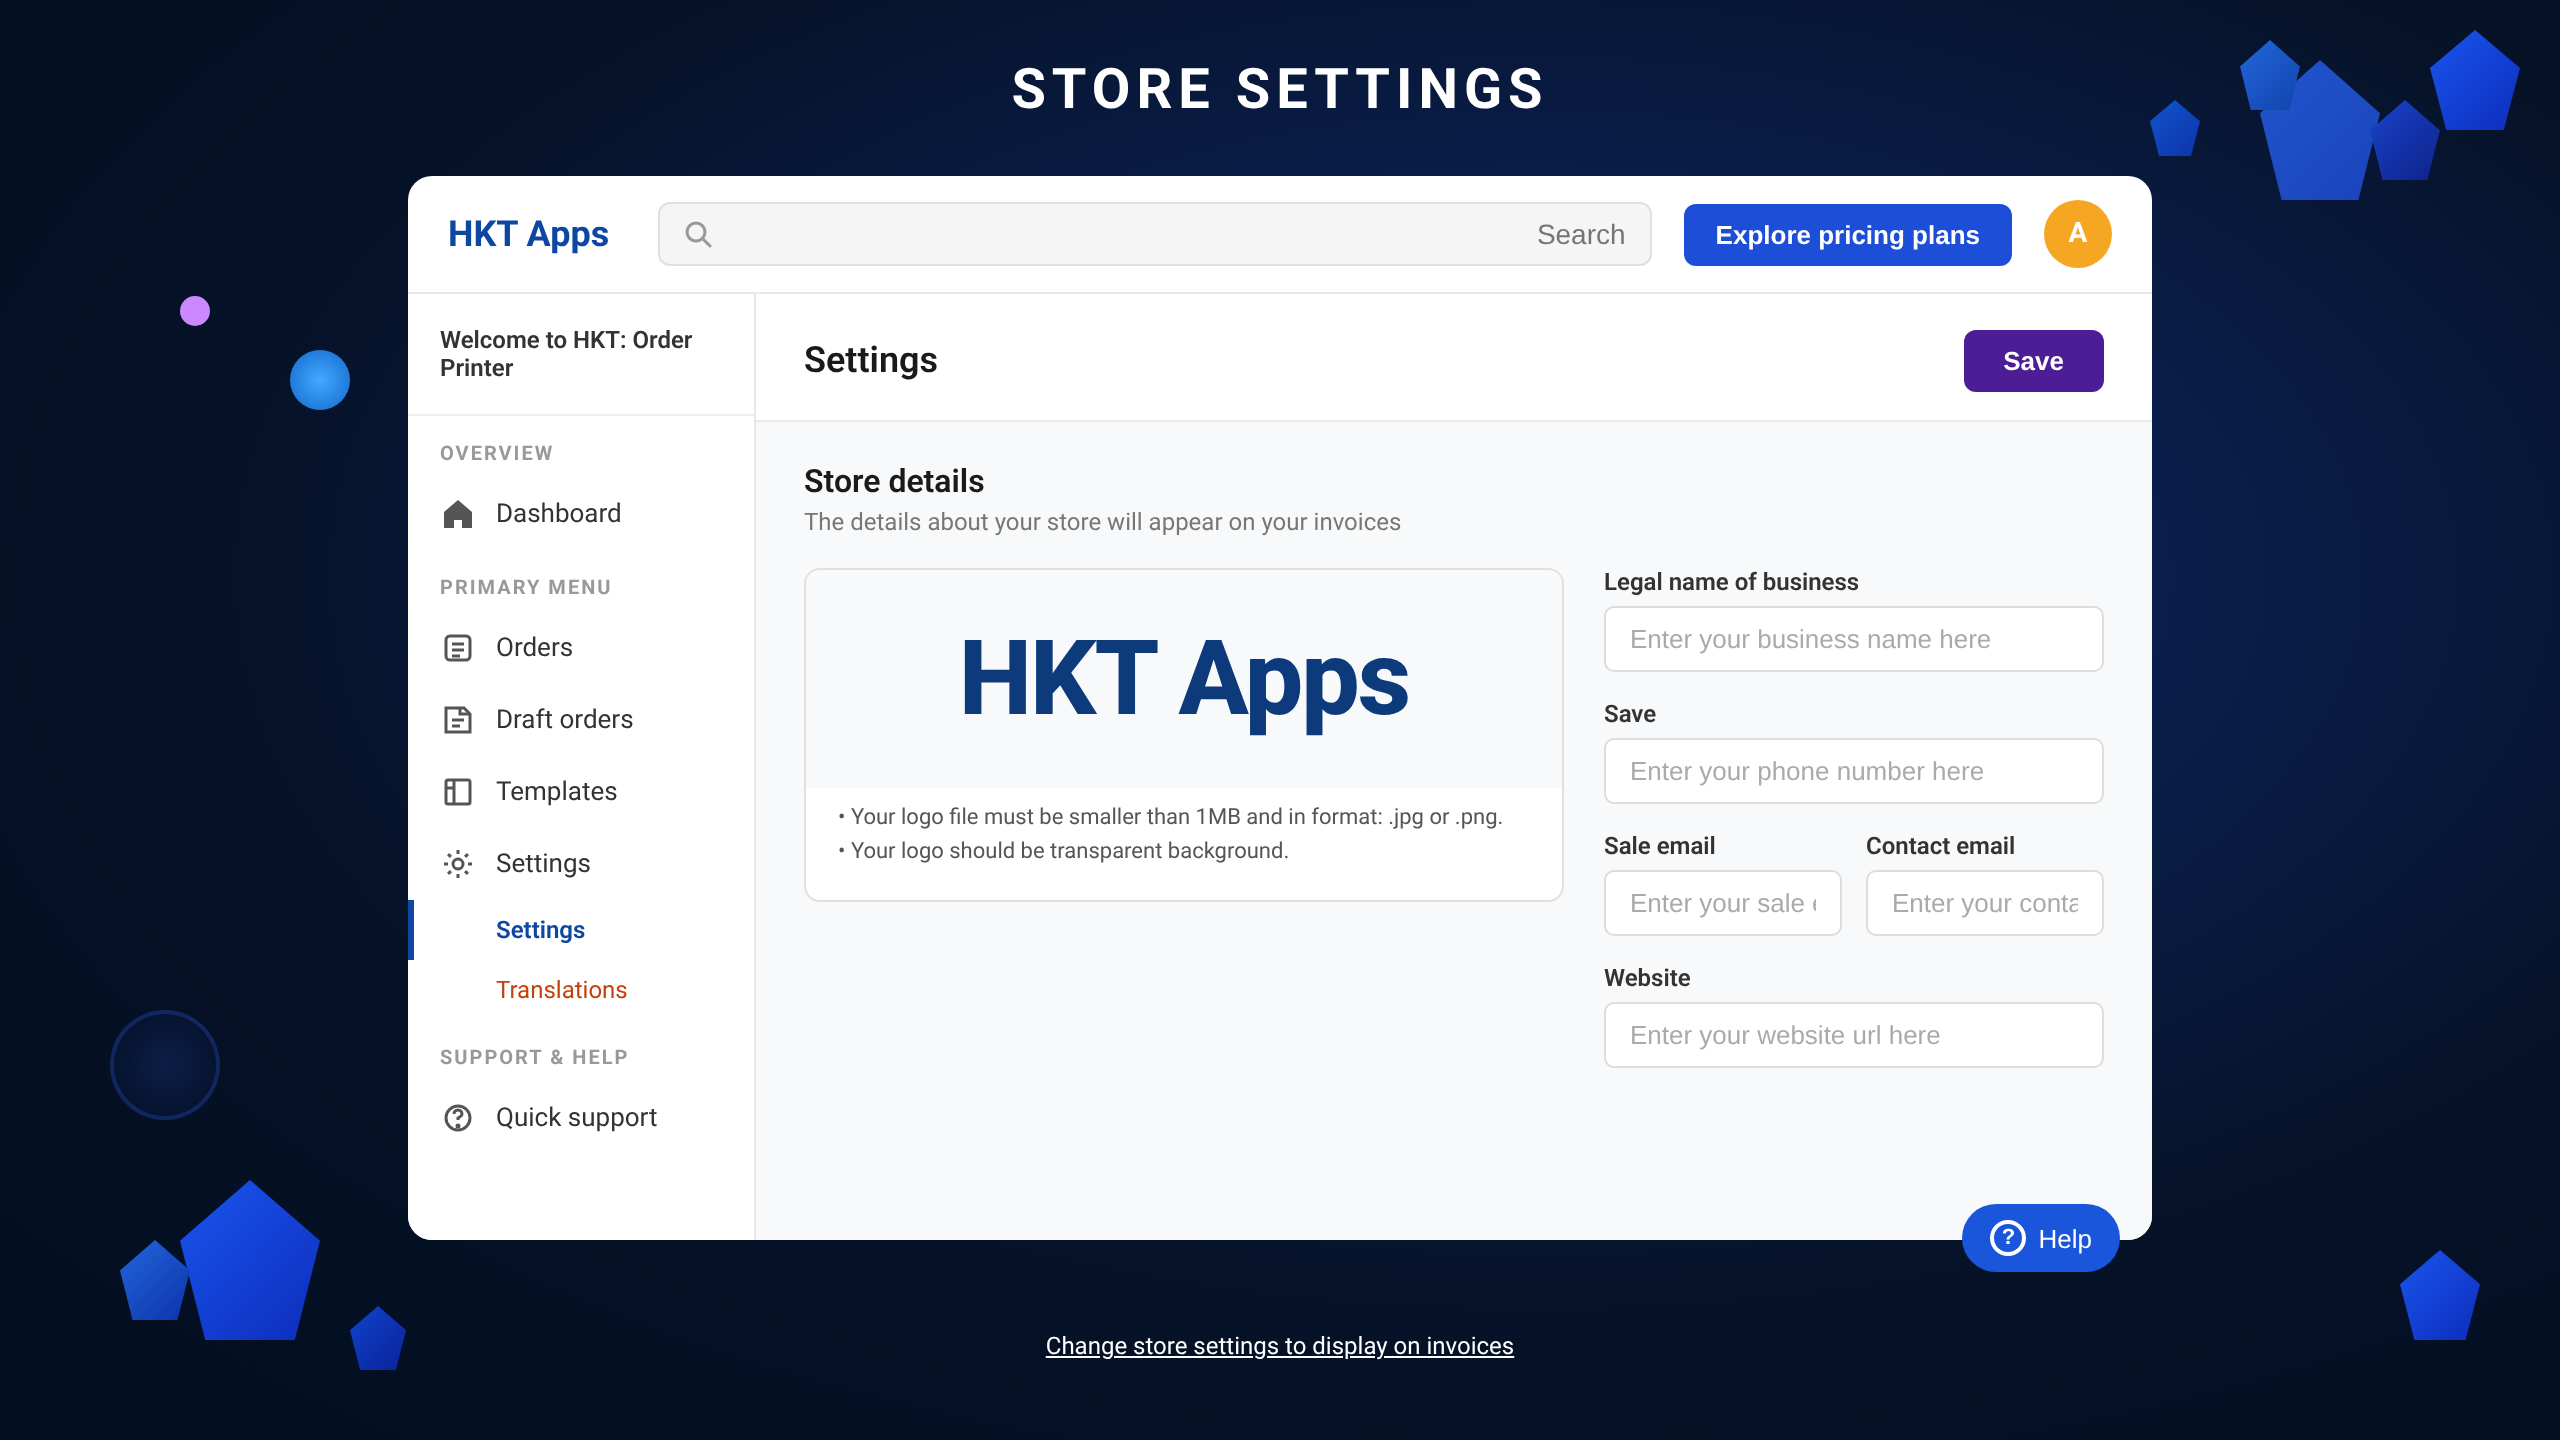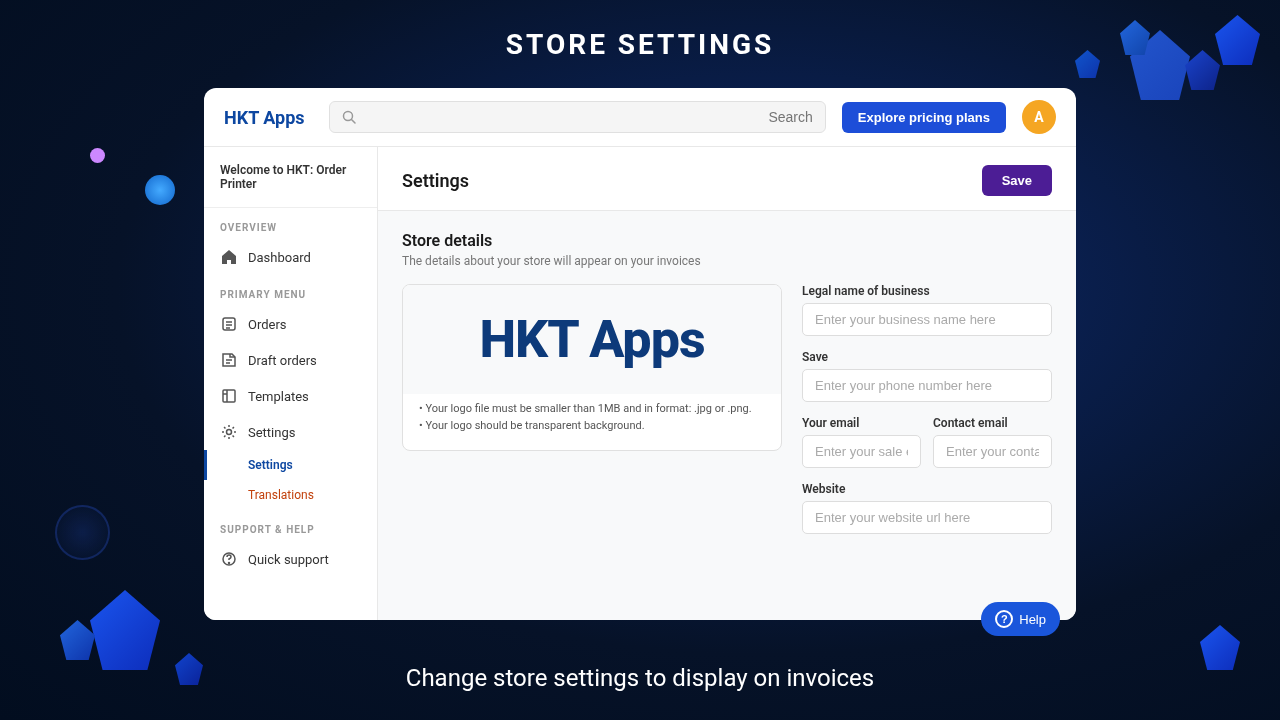--- a/index.html
+++ b/index.html
@@ -132,27 +132,28 @@
       color: #ffffff;
       font-size: 28px;
       font-weight: 700;
       letter-spacing: 3px;
       text-transform: uppercase;
     }
 
     
     .page-subtitle {
       position: absolute;
-      bottom: 28px;
+      bottom: 40px;
       left: 50%;
       transform: translateX(-50%);
       color: #ffffff;
-      font-size: 24px;
+      font-size: 12px;
       font-weight: 400;
       white-space: nowrap;
+      text-decoration: underline;
     }
 
     
     .app-window {
       position: absolute;
       top: 88px;
       left: 204px;
       width: 872px;
       height: 532px;
       background: #ffffff;
@@ -667,21 +668,21 @@
               <input class="text-input" type="text" placeholder="Enter your business name here" style="">
             </div>
 
             <div class="field-group">
               <label class="field-label">Save</label>
               <input class="text-input" type="text" placeholder="Enter your phone number here" style="">
             </div>
 
             <div class="field-row">
               <div class="field-group">
-                <label class="field-label">Your email</label>
+                <label class="field-label">Sale email</label>
                 <input class="text-input" type="email" placeholder="Enter your sale email here" style="">
               </div>
               <div class="field-group">
                 <label class="field-label">Contact email</label>
                 <input class="text-input" type="email" placeholder="Enter your contact here" style="">
               </div>
             </div>
 
             <div class="field-group">
               <label class="field-label">Website</label>

